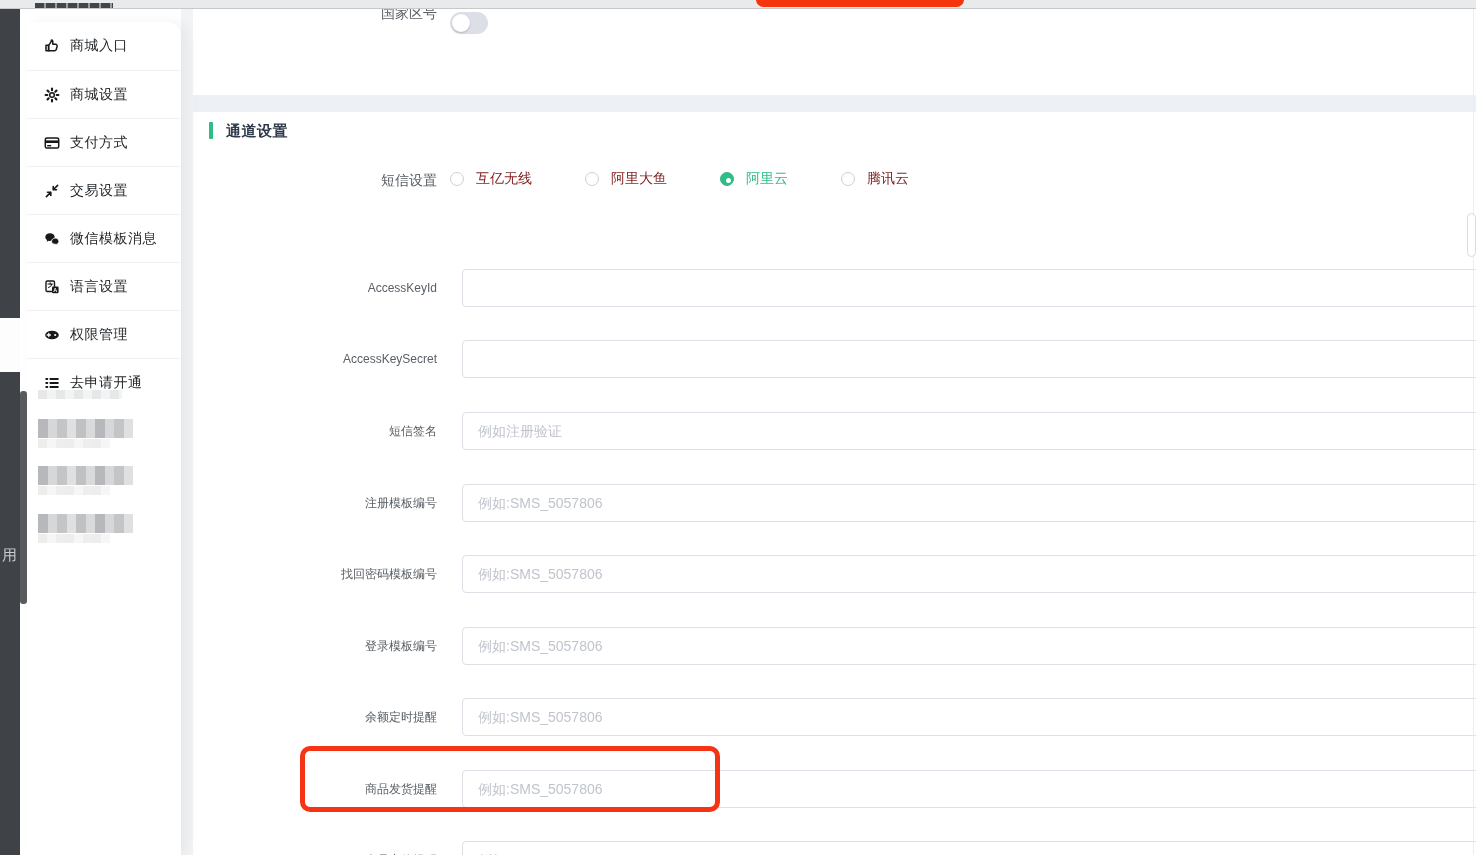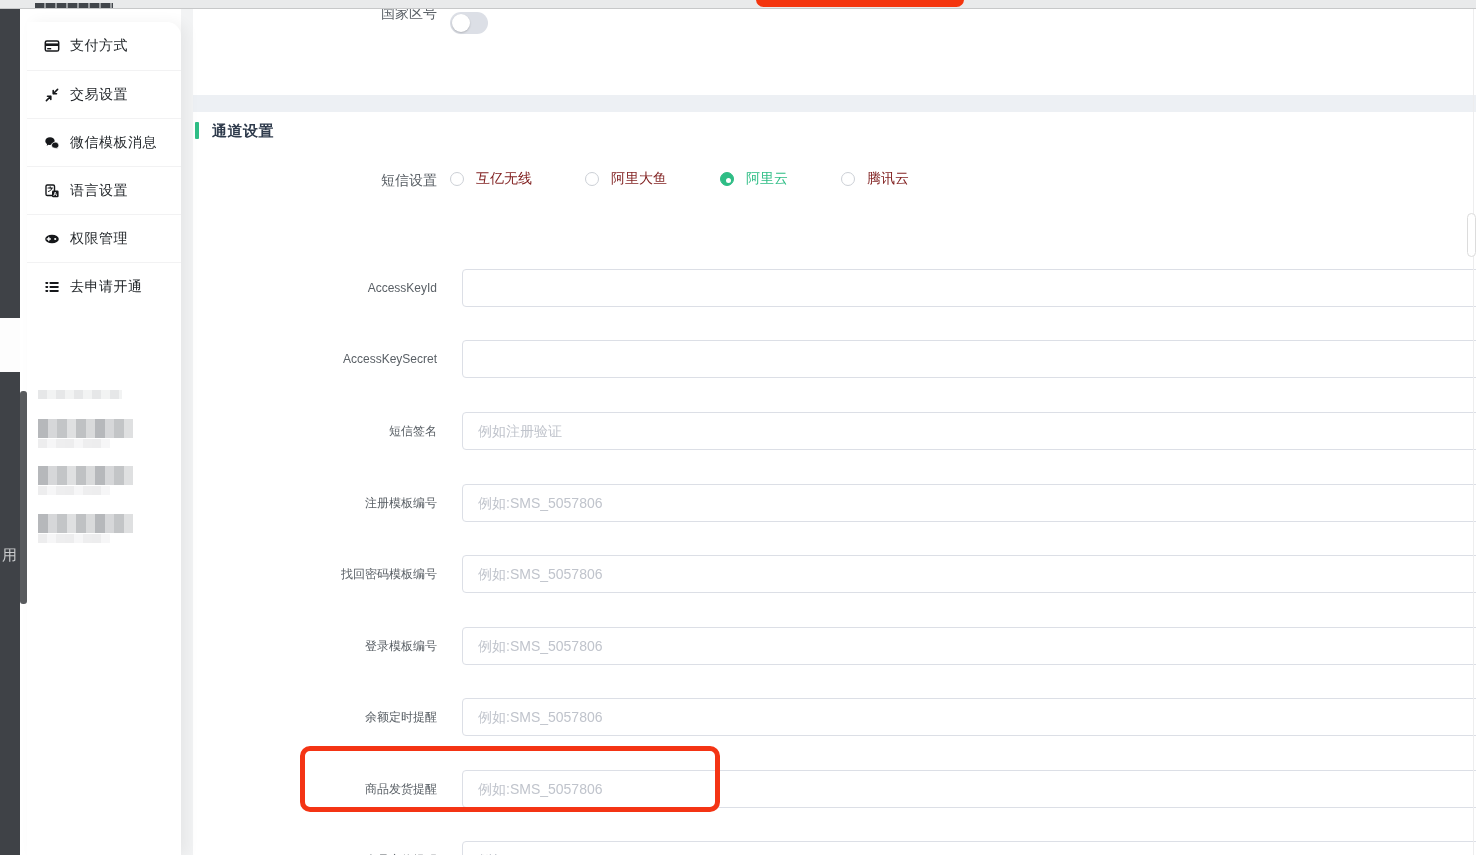--- a/index.html
+++ b/index.html
@@ -38,21 +38,21 @@
 
   
   .gutter { position:absolute; left:181px; top:9px; width:12px; height:846px; background:#f2f3f4; z-index:1; }
   .content { position:absolute; left:193px; top:9px; width:1283px; height:846px; background:#fff; z-index:1; }
   .gray-band { position:absolute; left:193px; top:95px; width:1283px; height:17px; background:#edf0f4; z-index:1; }
 
   .country-label { position:absolute; left:193px; top:2px; width:244px; text-align:right; font-size:14px; color:#5a6066; line-height:22px; z-index:6; }
   .toggle { position:absolute; left:450px; top:12px; width:38px; height:22px; background:#dcdfe6; border-radius:11px; cursor:pointer; z-index:6; }
   .toggle .knob { position:absolute; left:2px; top:2px; width:18px; height:18px; border-radius:50%; background:#fff; box-shadow:0 1px 2px rgba(0,0,0,.2); }
 
-  .section-header { position:absolute; left:195px; top:122px; display:flex; align-items:flex-start; z-index:6; }
+  .section-header { position:absolute; left:209px; top:122px; display:flex; align-items:flex-start; z-index:6; }
   .section-bar { width:4px; height:17px; background:#2ebd85; border-radius:1px; margin-right:13px; }
   .section-title { font-size:15px; font-weight:bold; color:#2f3b4c; letter-spacing:.5px; }
 
   .row-label { position:absolute; left:193px; width:244px; text-align:right; font-size:14px; color:#5a6066; z-index:6; }
 
   .radio-row { position:absolute; left:450px; top:170px; display:flex; align-items:center; z-index:6; }
   .radio-opt { display:flex; align-items:center; margin-right:53px; cursor:pointer; }
   .radio-circle { width:14px; height:14px; border-radius:50%; border:1px solid #ccd0d6; background:#fff; margin-right:12px; position:relative; }
   .radio-opt.selected .radio-circle { background:#2ebd85; border-color:#2ebd85; }
   .radio-opt.selected .radio-circle::after { content:""; position:absolute; left:4.5px; top:4.5px; width:5px; height:5px; border-radius:50%; background:#fff; }
@@ -153,20 +153,40 @@
   <div class="frow" style="top:841px;">
     <label class="flabel">会员充值提醒</label>
     <input placeholder="例如:SMS_5057806" style="">
   </div>
 
   <div class="annotation-box"></div>
 
   <div class="sidebar">
     <div class="side-item">
       <span class="icon">
+        <svg viewBox="0 0 16 16" fill="none" stroke="currentColor" stroke-width="1.5" stroke-linejoin="round" stroke-linecap="round">
+          <path d="M2 7.2h2.6v5.6H2z"></path>
+          <path d="M4.6 12.8h5.9c.9 0 1.6-.6 1.8-1.4l.8-3.2c.2-1-.5-1.9-1.5-1.9H8.8V3.5c0-.8-.6-1.4-1.4-1.4l-.5 2L4.6 7.4z"></path>
+        </svg>
+      </span>
+      <span class="lbl">商城入口</span>
+    </div>
+    <div class="side-item">
+      <span class="icon">
+        <svg viewBox="0 0 16 16" fill="none" stroke="currentColor">
+          <circle cx="8" cy="8" r="2.3" stroke-width="1.5"></circle>
+          <g stroke-width="2.1" stroke-linecap="round">
+            <path d="M8 1.6v1.7M8 12.7v1.7M1.6 8h1.7M12.7 8h1.7M3.5 3.5l1.2 1.2M11.3 11.3l1.2 1.2M12.5 3.5l-1.2 1.2M4.7 11.3l-1.2 1.2"></path>
+          </g>
+        </svg>
+      </span>
+      <span class="lbl">商城设置</span>
+    </div>
+    <div class="side-item">
+      <span class="icon">
         <svg viewBox="0 0 16 16">
           <rect x="1.3" y="3" width="13.4" height="10" rx="1.6" fill="none" stroke="currentColor" stroke-width="1.5"></rect>
           <rect x="1.3" y="5.4" width="13.4" height="2.6" fill="currentColor"></rect>
           <rect x="3.2" y="10" width="4" height="1.4" fill="currentColor"></rect>
         </svg>
       </span>
       <span class="lbl">支付方式</span>
     </div>
     <div class="side-item">
       <span class="icon">

